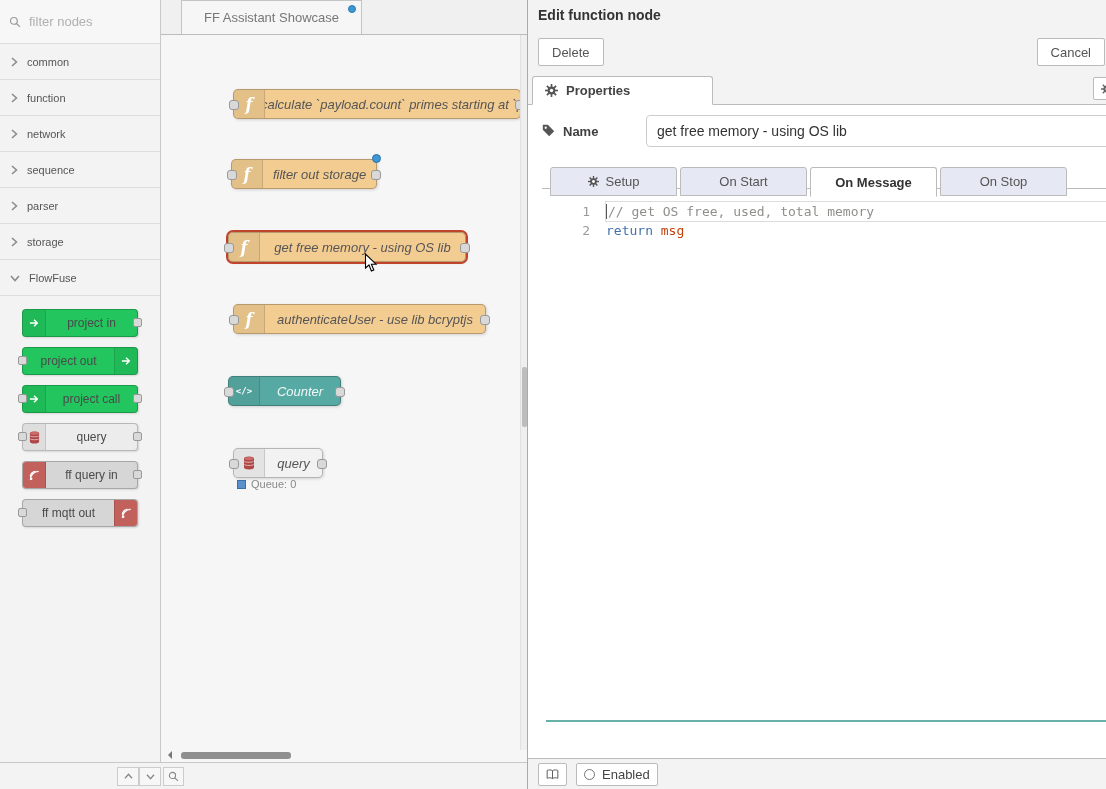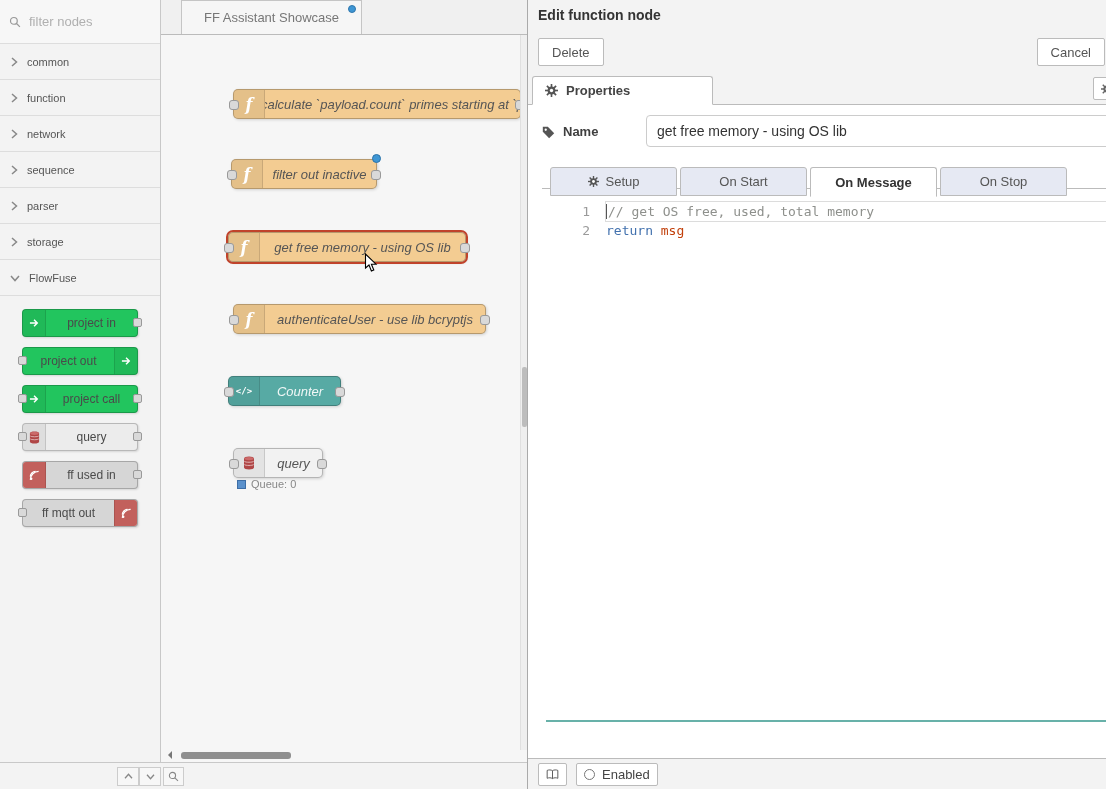--- a/index.html
+++ b/index.html
@@ -76,21 +76,21 @@
   .btn.b-cancel{position:absolute;right:75px;top:0;}
   .btn.b-done{position:absolute;right:0;top:0;background:#9b2a23;border-color:#7d201b;color:#fff;}
   .ptabrow{position:absolute;top:76px;left:0;right:0;height:28px;border-bottom:1px solid #bbb;box-sizing:content-box;}
   .ptab{position:absolute;left:4px;bottom:-1px;height:29px;width:181px;background:#fff;border:1px solid #bbb;border-bottom:1px solid #fff;
         border-radius:3px 3px 0 0;display:flex;align-items:center;gap:8px;padding:0 12px;box-sizing:border-box;color:#444;font-weight:bold;cursor:pointer;}
   .ptr-btns{position:absolute;right:6px;bottom:4px;display:flex;gap:7px;}
   .pico{width:25px;height:21px;border:1px solid #bbb;background:#fff;border-radius:2px;display:flex;align-items:center;justify-content:center;cursor:pointer;}
 
   .pcontent{position:absolute;left:0;right:0;top:105px;bottom:31px;background:#fff;overflow:hidden;}
   .namerow{position:absolute;left:14px;top:10px;right:16px;height:32px;display:flex;align-items:center;}
-  .namelabel{display:flex;gap:8px;align-items:flex-end;width:104px;font-weight:bold;color:#3f3f3f;flex-shrink:0;}
+  .namelabel{display:flex;gap:8px;align-items:flex-start;width:104px;font-weight:bold;color:#3f3f3f;flex-shrink:0;}
   .nameinput{flex:1;height:32px;border:1px solid #ccc;border-radius:4px;padding:0 10px;font-size:14px;color:#333;font-family:inherit;box-sizing:border-box;outline:none;}
   .namebtn{width:38px;height:32px;margin-left:8px;border:1px solid #ccc;border-radius:4px;background:#fff;display:flex;align-items:center;justify-content:center;gap:4px;cursor:pointer;box-sizing:border-box;}
   .caret{width:0;height:0;border:4px solid transparent;border-top-color:#555;margin-top:4px;}
 
   .functabs{position:absolute;left:14px;right:16px;top:54px;height:30px;border-bottom:1px solid #bbb;display:flex;gap:3px;padding-left:8px;box-sizing:border-box;}
   .ftab{width:127px;height:29px;margin-top:8px;background:#e6e9f3;border:1px solid #bbb;border-radius:3px 3px 0 0;display:flex;align-items:center;
         justify-content:center;gap:7px;color:#555;box-sizing:border-box;cursor:pointer;}
   .ftab.active{background:#fff;border-bottom:1px solid #fff;height:30px;font-weight:bold;color:#333;}
 
   .editor{position:absolute;left:18px;right:16px;top:92px;bottom:36px;border-bottom:2px solid #68b1a9;
@@ -232,21 +232,21 @@
         <span class="pport r"></span>
         <div class="pni i-l">
           <svg width="11" height="11" viewBox="0 0 16 16">
               <g stroke="#fff" stroke-width="2" fill="none">
                 <path d="M2 14 A12 12 0 0 1 14 2"></path>
                 <path d="M2 9.5 A7.5 7.5 0 0 1 9.5 2"></path>
               </g>
               <circle cx="3.2" cy="12.8" r="1.8" fill="#fff"></circle>
             </svg>
         </div>
-        <span class="pal-node-label">ff used in</span>
+        <span class="pal-node-label">ff query in</span>
       </div>
       <div class="pal-node mqtt">
         <span class="pport l"></span>
         <div class="pni i-r">
           <svg width="11" height="11" viewBox="0 0 16 16">
               <g stroke="#fff" stroke-width="2" fill="none">
                 <path d="M2 14 A12 12 0 0 1 14 2"></path>
                 <path d="M2 9.5 A7.5 7.5 0 0 1 9.5 2"></path>
               </g>
               <circle cx="3.2" cy="12.8" r="1.8" fill="#fff"></circle>
@@ -274,21 +274,21 @@
           </div>
         <span class="nlabel">calculate `payload.count` primes starting at `p</span>
         <span class="port pr"></span>
       </div>
 
       <div class="cnode fn" style="left:70px;top:124px;width:146px;">
         <span class="port pl"></span>
         <div class="nicon">
             <span class="fglyph">f</span>
           </div>
-        <span class="nlabel">filter out inactive</span>
+        <span class="nlabel">filter out storage</span>
         <span class="port pr"></span>
         <span class="chdot"></span>
       </div>
 
       <div class="cnode fn sel" style="left:67px;top:197px;width:238px;">
         <span class="port pl"></span>
         <div class="nicon">
             <span class="fglyph">f</span>
           </div>
         <span class="nlabel">get free memory - using OS lib</span>

